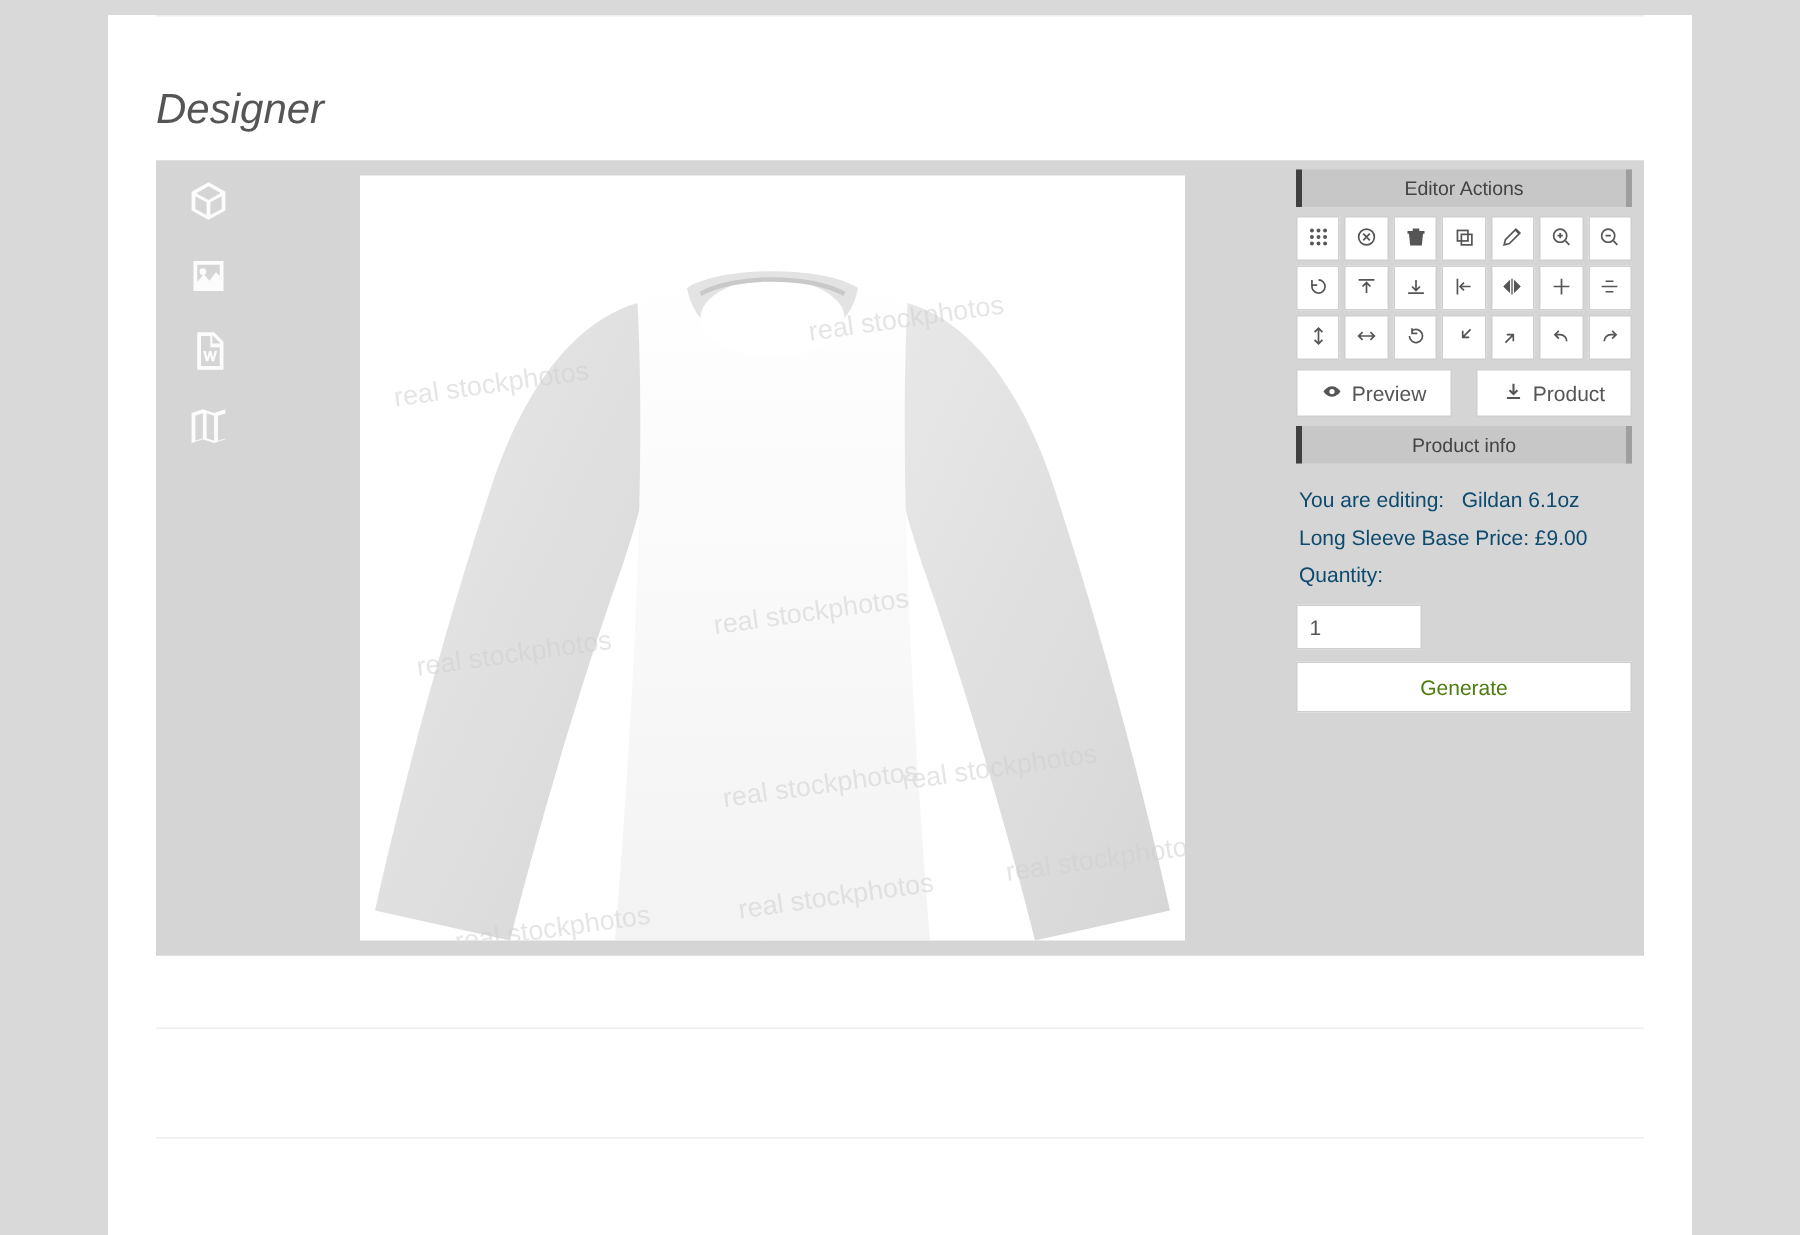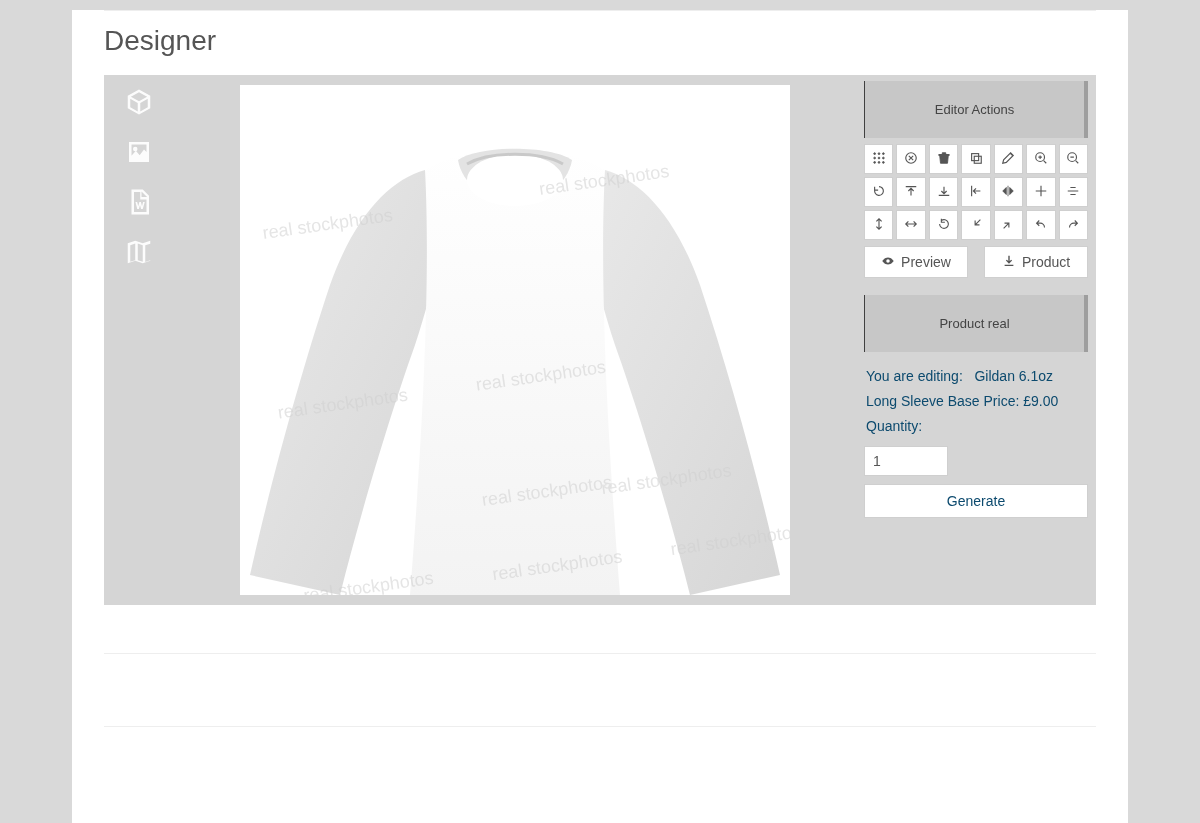--- a/index.html
+++ b/index.html
@@ -17,21 +17,22 @@
     padding: 0 32px 40px 32px;
   }
   .section-divider {
     border-top: 1px solid #eee;
     margin-top: 10px;
   }
   .heading {
     font-size: 28px;
     font-weight: 300;
     color: #555;
-    padding: 14px 0 18px 0;
+    padding: 46px 0 18px 0;
+    font-style: italic;
   }
   .designer {
     display: flex;
     background: #d5d5d5;
     height: 530px;
   }
   .left-tools {
     width: 70px;
     background: #d5d5d5;
     display: flex;
@@ -65,24 +66,24 @@
   .canvas-area svg.shirt { position:absolute; top:0; left:0; }
   .right-panel {
     width: 240px;
     background: #d5d5d5;
     padding: 6px 8px 8px 8px;
     font-size: 13px;
     color: #444;
   }
   .panel-title {
     background: #c7c7c7;
-    border-left: 1px solid #404040;
+    border-left: 4px solid #404040;
     border-right: 4px solid #9e9e9e;
     text-align: center;
-    padding: 21px 0;
+    padding: 5px 0;
     color: #444;
     margin-bottom: 6px;
   }
   .icon-grid {
     display: grid;
     grid-template-columns: repeat(7, 1fr);
     gap: 3px;
     margin-bottom: 6px;
   }
   .icon-btn {
@@ -98,42 +99,42 @@
     background:#fff;
     border:1px solid #cfcfcf;
     height: 32px;
     display:flex; align-items:center; justify-content:center;
     gap:6px;
     cursor:pointer;
     color:#555;
     padding: 0 6px;
     font-size:14px;
   }
-  .pd-row { display:flex; gap:16px; margin-bottom: 17px; }
+  .pd-row { display:flex; gap:16px; margin-bottom: 6px; }
   .pd-row .pd-btn { flex:1; }
   .info-text { padding: 6px 2px 4px 2px; line-height: 1.8; color:#0c4a6e; font-size:14px;}
   .qty-input {
     width: 84px;
     height: 30px;
     border: 1px solid #cfcfcf;
     padding: 0 8px;
     font-size: 14px;
     margin-top: 2px;
     margin-bottom: 8px;
     display:block;
     background:#fff;
     color:#555;
   }
   .generate-btn {
     width: 100%;
     height: 34px;
     background:#fff;
     border:1px solid #cfcfcf;
     cursor:pointer;
-    color:#0c4a6e;
+    color:#4d7c0f;
     font-size:14px;
   }
   .bottom-divider {
     border-top: 1px solid #eee;
     margin-top: 48px;
   }
   .bottom-divider.two { margin-top: 72px; }
 </style>
 </head>
 <body>
@@ -350,21 +351,21 @@
           <span>Preview</span>
         </div>
         <div class="pd-btn">
           <span><svg viewBox="0 0 16 16" width="14" height="14">
                 <path d="M8 2v8M5 7l3 3 3-3M3 13h10" stroke="#555" stroke-width="1.6" fill="none"></path>
               </svg></span>
           <span>Product</span>
         </div>
       </div>
 
-      <div class="panel-title">Product real</div>
+      <div class="panel-title">Product info</div>
 
       <div class="info-text">
         <span>You are editing:</span>&nbsp;&nbsp;
         <span>Gildan 6.1oz Long Sleeve</span>
         <span>Base Price:</span>
         <span>£9.00</span>
         <span>Quantity:</span>
       </div>
 
       <input class="qty-input" value="1" style="">

